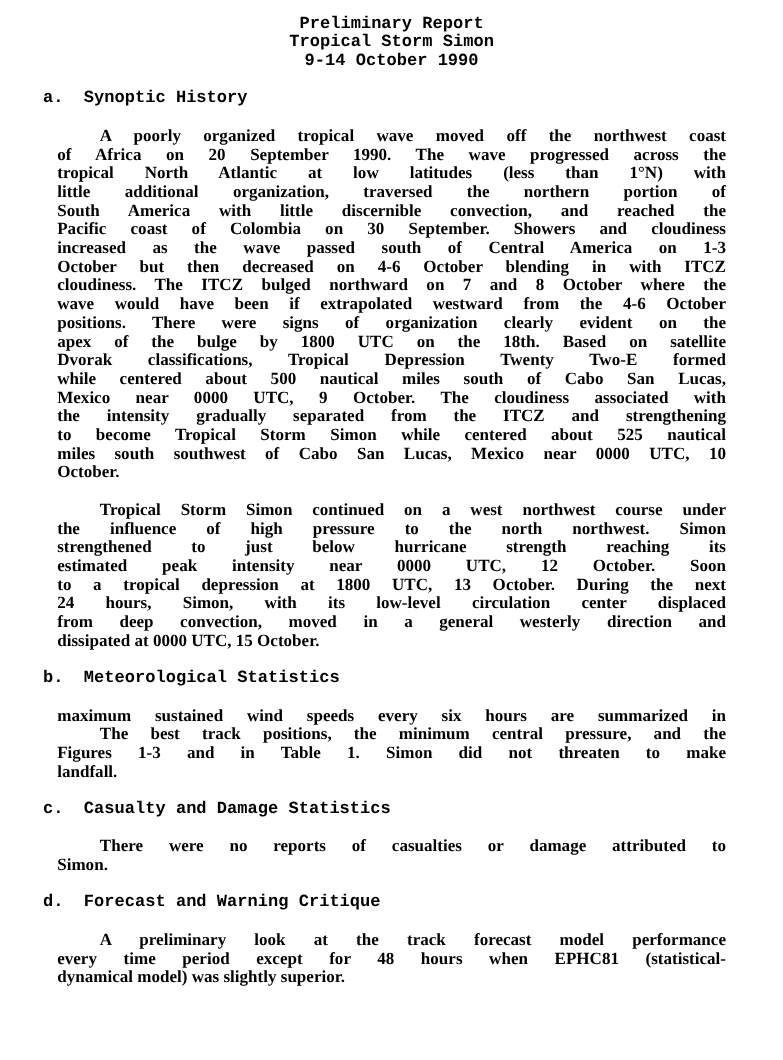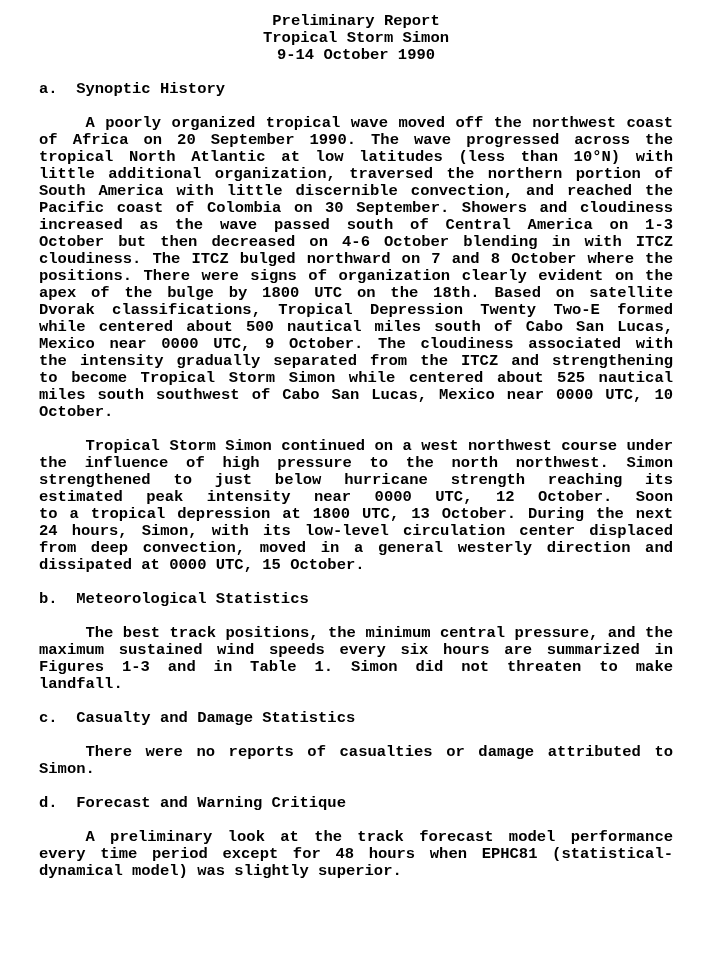--- a/index.html
+++ b/index.html
@@ -28,21 +28,22 @@
     text-align: center;
     white-space: pre;
   }
   .heading {
     font-size: inherit;
     font-weight: inherit;
     margin: 17px 0;
     white-space: pre;
   }
   .paragraphs {
-    margin: 0;
+    margin: 13px;
+    font-family: Liberation Serif, serif;
   }
   .paragraph {
     margin: 17px 0;
   }
   .line {
     text-align: justify;
     text-align-last: justify;
     text-justify: inter-word;
   }
   .line.last {
@@ -64,27 +65,28 @@
   </header>
 
   <main>
 
     <section class="report-section">
       <h2 class="heading">a.  Synoptic History</h2>
       <div class="paragraphs">
           <div class="paragraph">
             <div class="line first">A poorly organized tropical wave moved off the northwest coast</div>
             <div class="line">of Africa on 20 September 1990.  The wave progressed across the</div>
-            <div class="line">tropical North Atlantic at low latitudes (less than 10°N) with</div>
+            <div class="line">tropical North Atlantic at low latitudes (less than 1°N) with</div>
             <div class="line">little additional organization, traversed the northern portion of</div>
             <div class="line">South America with little discernible convection, and reached the</div>
             <div class="line">Pacific coast of Colombia on 30 September.  Showers and cloudiness</div>
             <div class="line">increased as the wave passed south of Central America on 1-3</div>
             <div class="line">October but then decreased on 4-6 October blending in with ITCZ</div>
             <div class="line">cloudiness.  The ITCZ bulged northward on 7 and 8 October where the</div>
+            <div class="line">wave would have been if extrapolated westward from the 4-6 October</div>
             <div class="line">positions.  There were signs of organization clearly evident on the</div>
             <div class="line">apex of the bulge by 1800 UTC on the 18th.  Based on satellite</div>
             <div class="line">Dvorak classifications, Tropical Depression Twenty Two-E formed</div>
             <div class="line">while centered about 500 nautical miles south of Cabo San Lucas,</div>
             <div class="line">Mexico near 0000 UTC, 9 October.  The cloudiness associated with</div>
             <div class="line">the intensity gradually separated from the ITCZ and strengthening</div>
             <div class="line">to become Tropical Storm Simon while centered about 525 nautical</div>
             <div class="line">miles south southwest of Cabo San Lucas, Mexico near 0000 UTC, 10</div>
             <div class="line last">October.</div>
           </div>
@@ -98,22 +100,22 @@
             <div class="line">from deep convection, moved in a general westerly direction and</div>
             <div class="line last">dissipated at 0000 UTC, 15 October.</div>
           </div>
         </div>
     </section>
 
     <section class="report-section">
       <h2 class="heading">b.  Meteorological Statistics</h2>
       <div class="paragraphs">
           <div class="paragraph">
+            <div class="line">maximum sustained wind speeds every six hours are summarized in</div>
             <div class="line first">The best track positions, the minimum central pressure, and the</div>
-            <div class="line">maximum sustained wind speeds every six hours are summarized in</div>
             <div class="line">Figures 1-3 and in Table 1.  Simon did not threaten to make</div>
             <div class="line last">landfall.</div>
           </div>
         </div>
     </section>
 
     <section class="report-section">
       <h2 class="heading">c.  Casualty and Damage Statistics</h2>
       <div class="paragraphs">
           <div class="paragraph">

